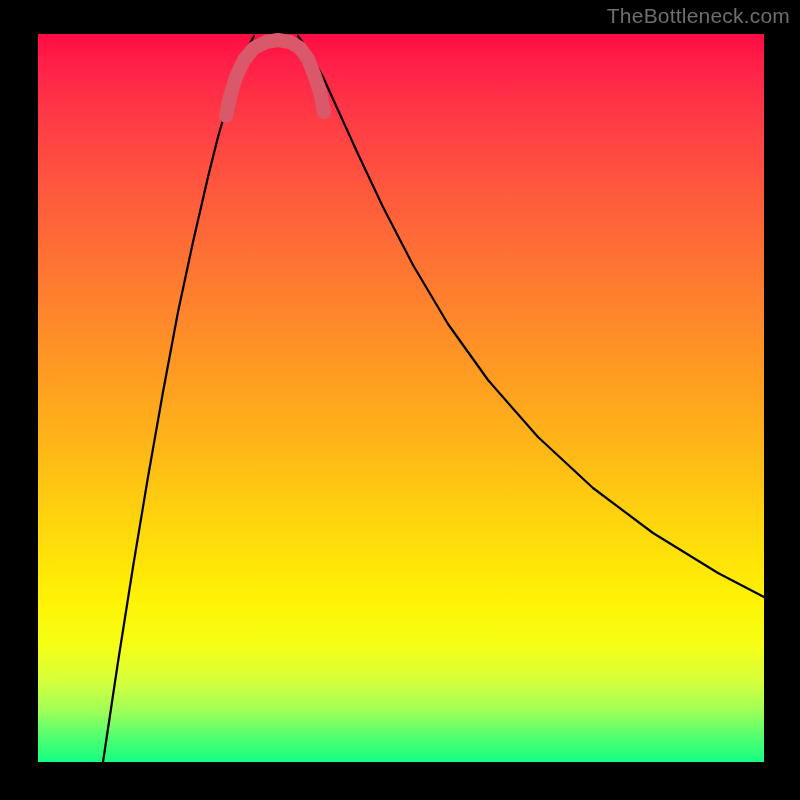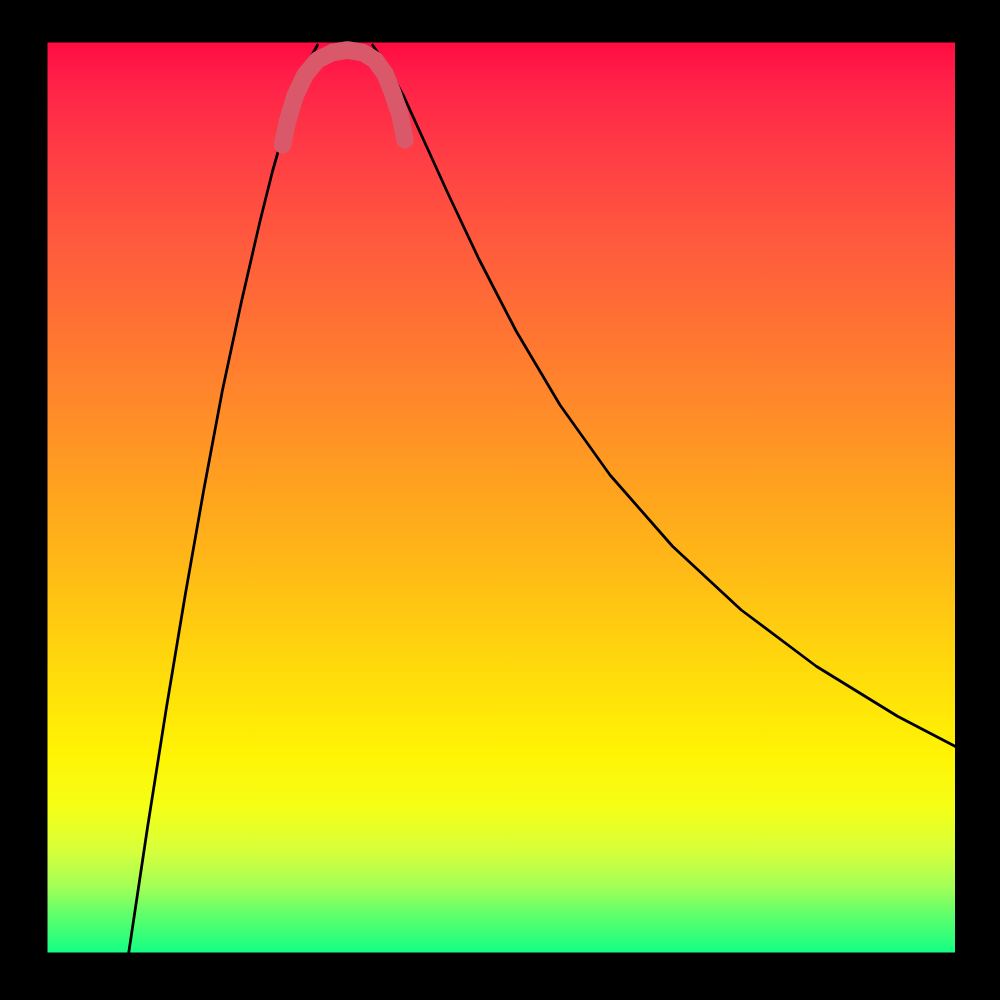--- a/index.html
+++ b/index.html
@@ -60,20 +60,21 @@
     font-size: 21px;
     font-weight: 500;
     letter-spacing: 0.2px;
   }
 </style>
 </head>
 <body>
 
 <div class="frame">
 
+  <div class="watermark">TheBottleneck.com</div>
 
   <div class="plot">
     <svg viewBox="0 0 726 728">
       <g id="series-group">
           <path d="M65 728 L80 628 L95 533 L110 443 L125 358 L140 278 L155 208 L170 143 L180 103 L190 68 L200 38 L210 13 L216 2" fill="none" stroke="#000000" stroke-width="2.2" stroke-linecap="round" stroke-linejoin="round"></path>
           <path d="M260 2 L270 16 L285 43 L300 76 L320 120 L345 173 L375 231 L410 290 L450 346 L500 403 L555 454 L615 499 L680 539 L726 563" fill="none" stroke="#000000" stroke-width="2.2" stroke-linecap="round" stroke-linejoin="round"></path>
           <path d="M188 82 L192 63 L198 43 L206 26 L216 14 L228 8 L240 6 L252 8 L262 14 L270 25 L276 40 L282 58 L286 78" fill="none" stroke="#d9596a" stroke-width="14" stroke-linecap="round" stroke-linejoin="round"></path>
         </g>
     </svg>
   </div>

